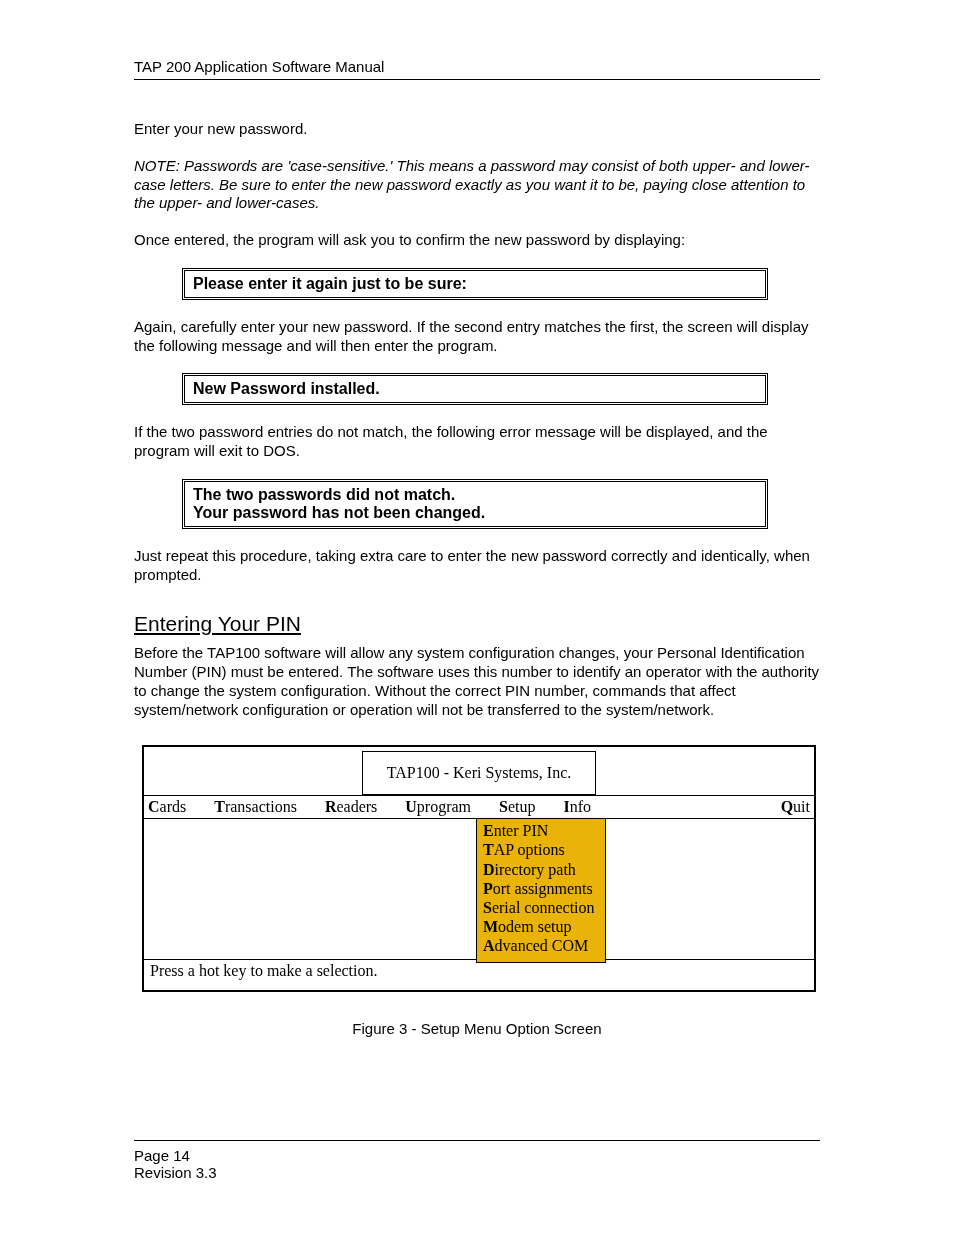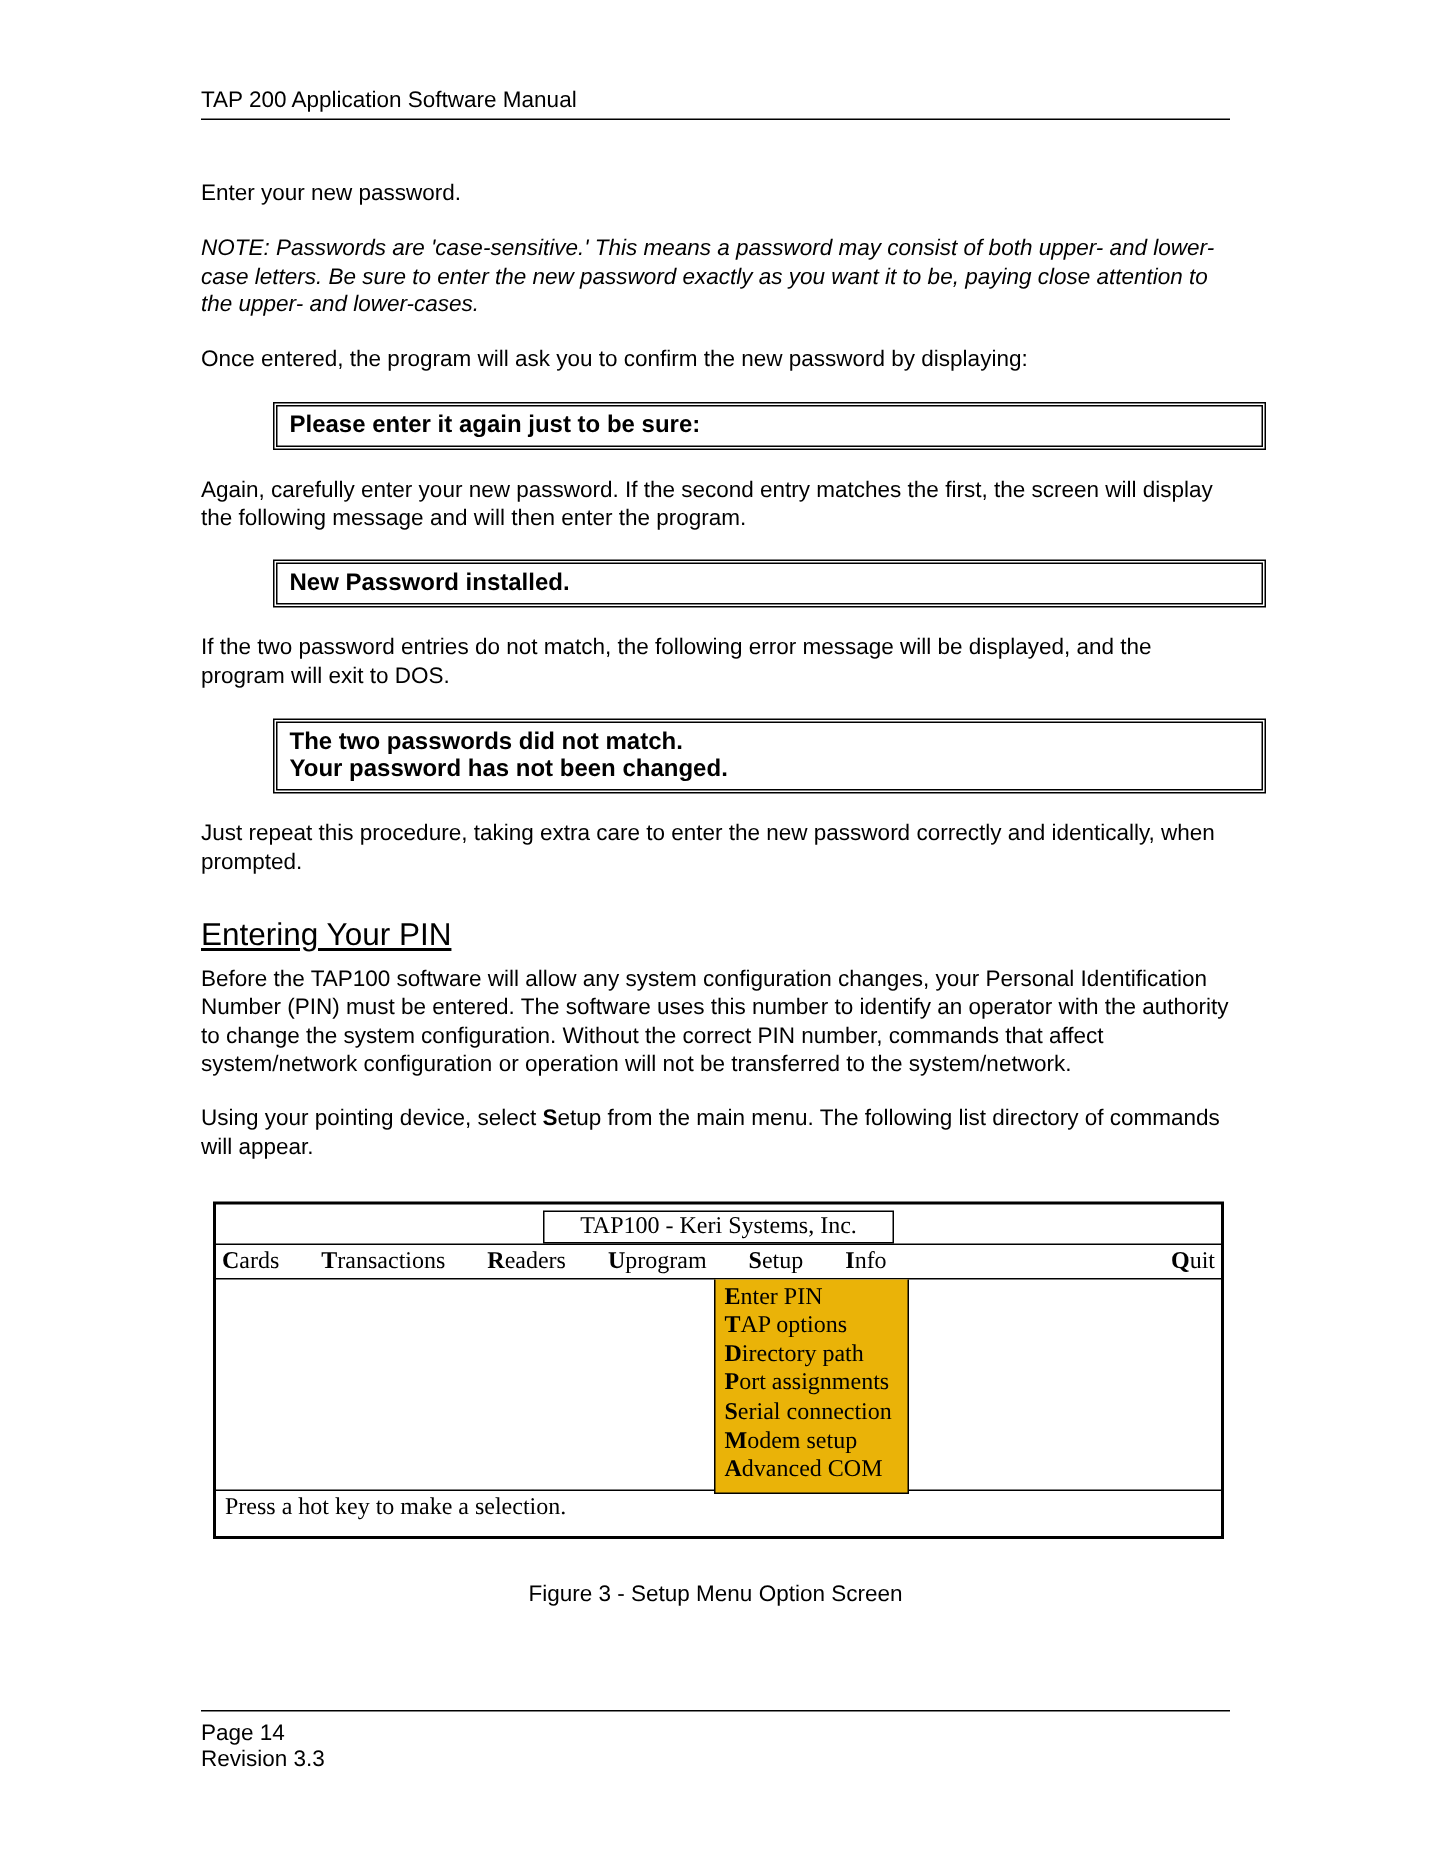--- a/index.html
+++ b/index.html
@@ -30,21 +30,21 @@
     margin: 0 0 18px 0;
     line-height: 1.25;
   }
   .note {
     font-style: italic;
     margin: 0 0 18px 0;
     line-height: 1.25;
   }
   .promptbox {
     margin: 0 0 18px 48px;
-    width: 662px;
+    width: 586px;
     box-sizing: border-box;
     border: 3px double #000;
     padding: 4px 8px;
     font-weight: bold;
     font-size: 16px;
   }
   .section-heading {
     font-size: 21px;
     font-weight: normal;
     text-decoration: underline;
@@ -59,21 +59,21 @@
   .app-window {
     border: 2px solid #000;
     width: 670px;
     margin: 0 8px;
     font-family: "Times New Roman", Times, serif;
     font-size: 16px;
   }
   .app-title-cell {
     border: 1px solid #000;
     display: inline-block;
-    padding: 1px 24px;
+    padding: 12px 24px;
     margin: 4px auto 0 auto;
     text-align: left;
   }
   .app-title-row {
     text-align: center;
   }
   .menubar {
     display: flex;
     border-top: 1px solid #000;
     border-bottom: 1px solid #000;
@@ -168,23 +168,20 @@
     <span>The two passwords did not match.</span><br>
     <span>Your password has not been changed.</span>
   </div>
 
   <p class="para">Just repeat this procedure, taking extra care to enter the new password correctly and identically, when prompted.</p>
 
   <div class="section-heading">Entering Your PIN</div>
 
   <p class="para">Before the TAP100 software will allow any system configuration changes, your Personal Identification Number (PIN) must be entered. The software uses this number to identify an operator with the authority to change the system configuration. Without the correct PIN number, commands that affect system/network configuration or operation will not be transferred to the system/network.</p>
 
-  <p class="para">
-    <span>Using your pointing device, select </span><span class="select-word"><b>S</b><span>etup</span></span><span> from the main menu. The following list directory of commands will appear.</span>
-  </p>
 
   <div class="figure-wrap">
     <div class="app-window">
       <div class="app-title-row">
         <div class="app-title-cell">TAP100 - Keri Systems, Inc.</div>
       </div>
       <div class="menubar">
         <span class="mitem"><span class="hk">C</span><span>ards</span></span>
         <span class="mitem"><span class="hk">T</span><span>ransactions</span></span>
         <span class="mitem"><span class="hk">R</span><span>eaders</span></span>

